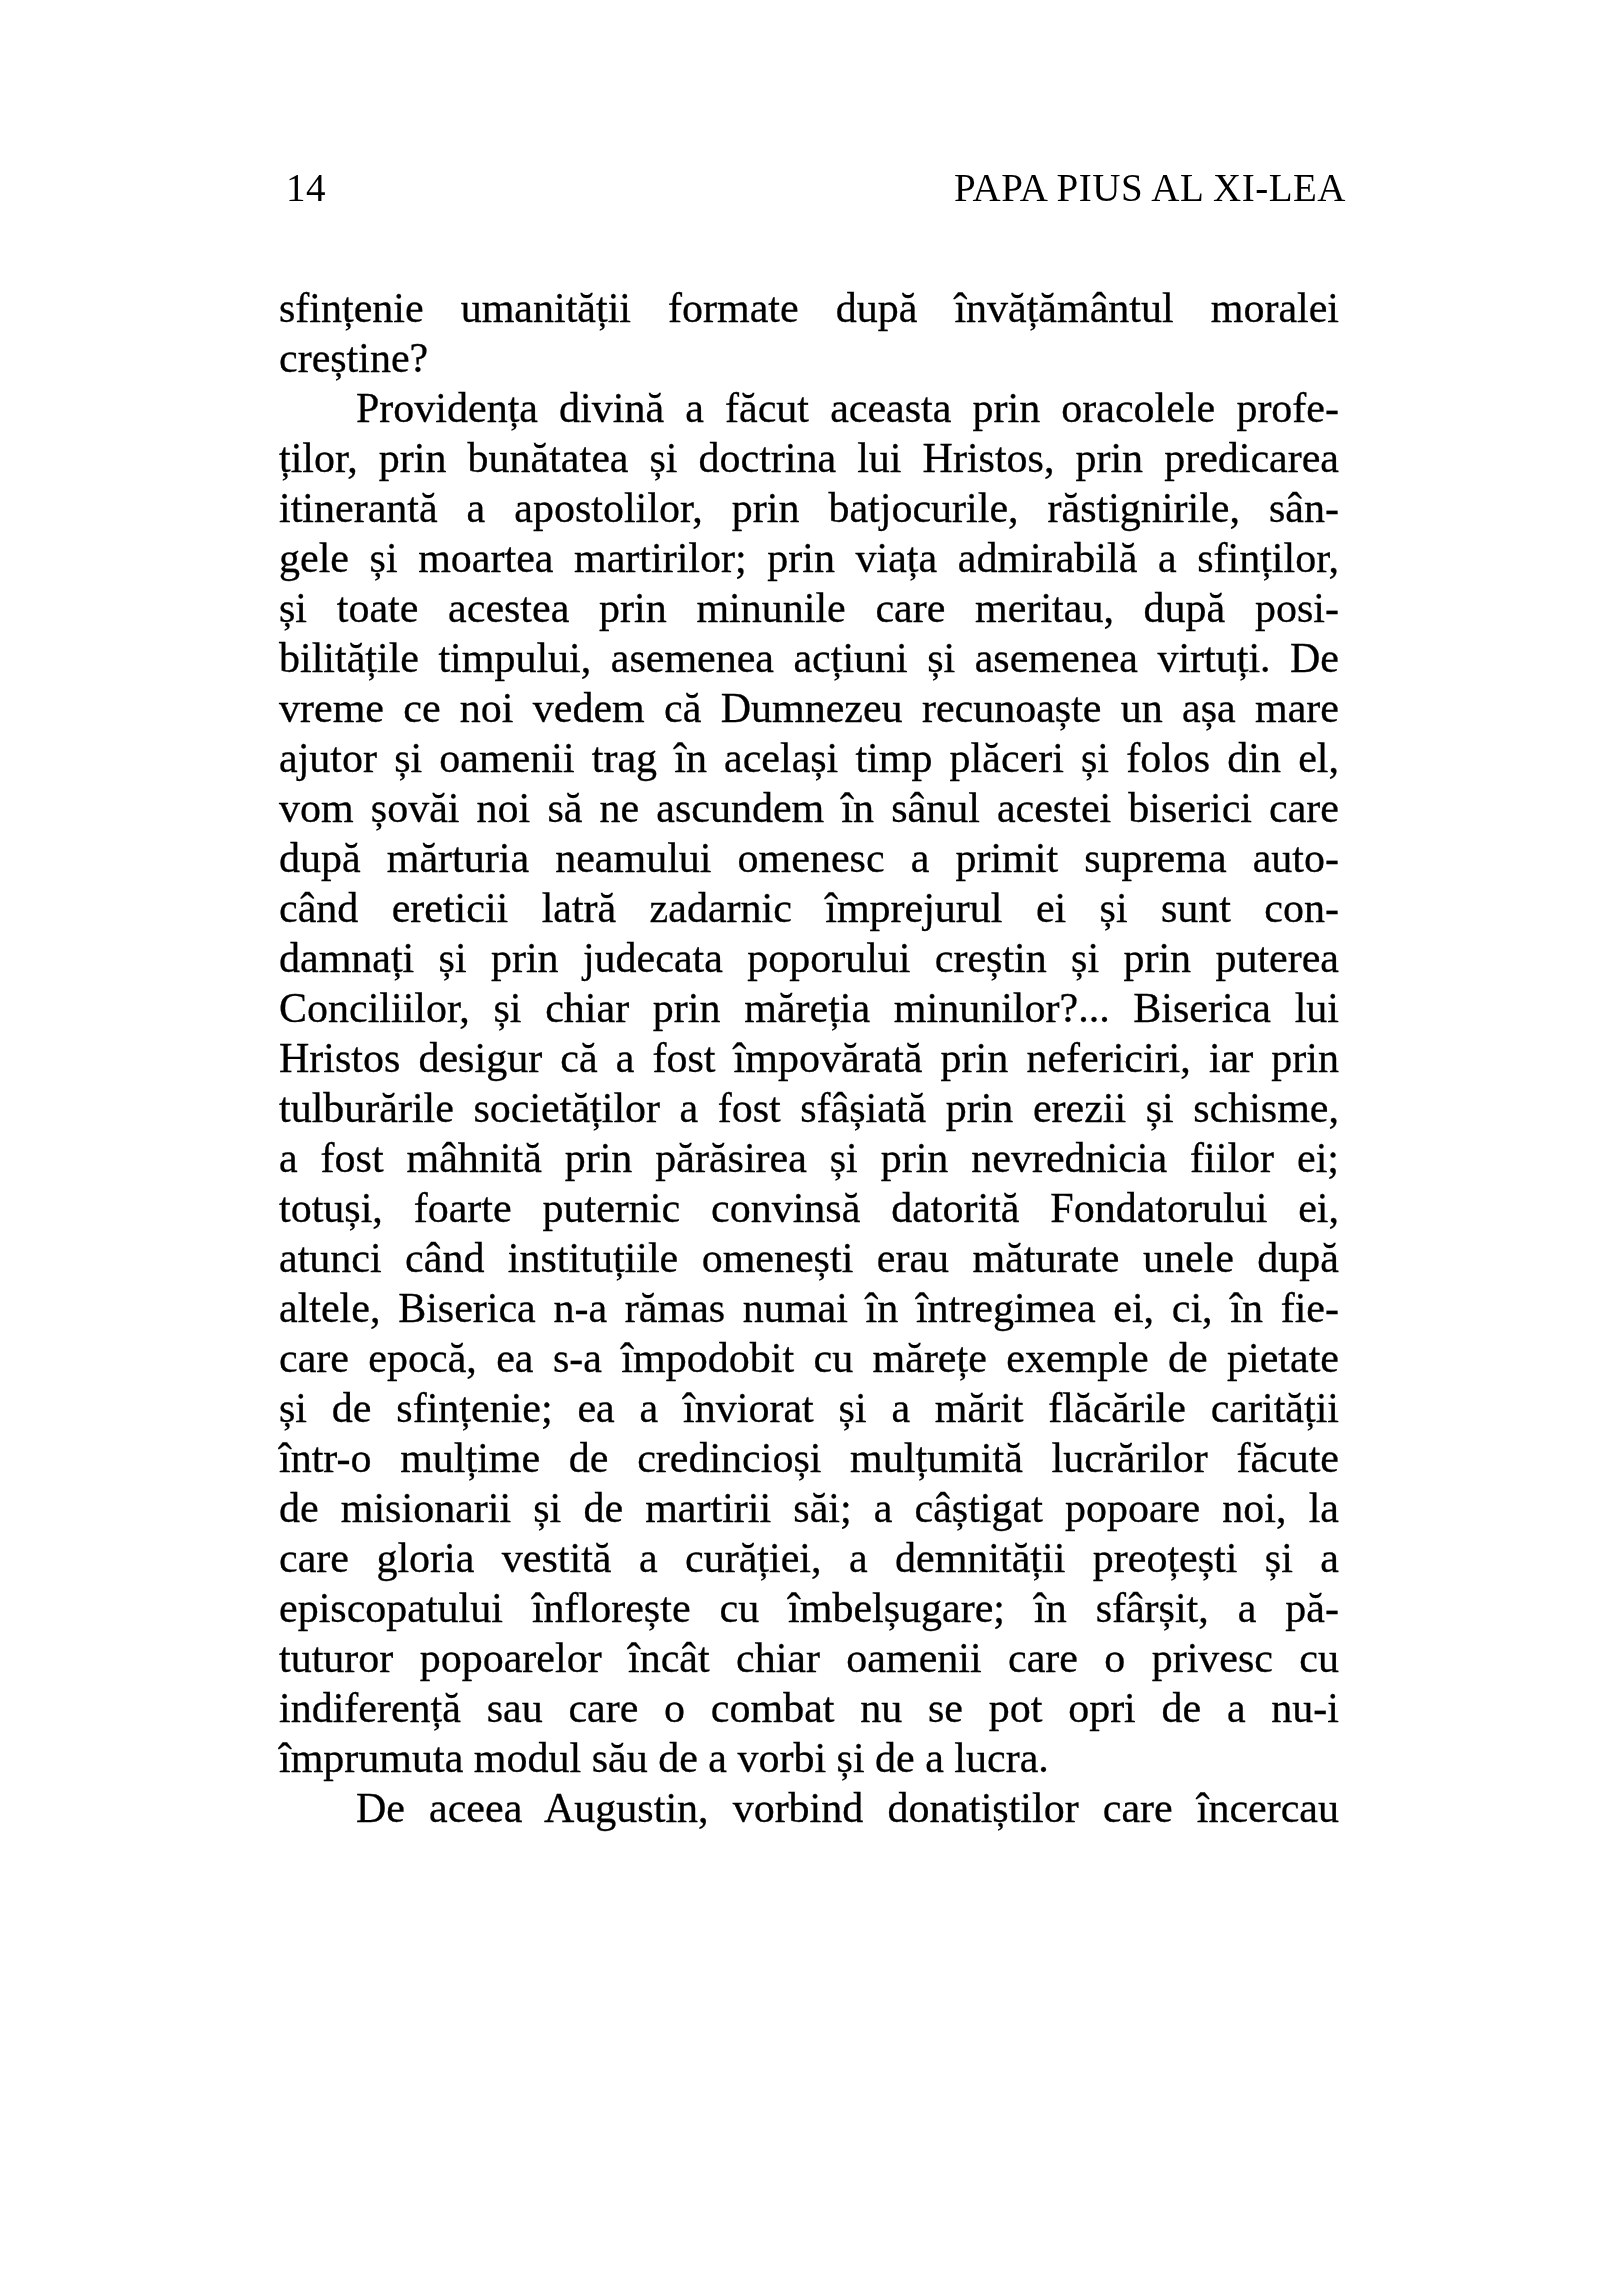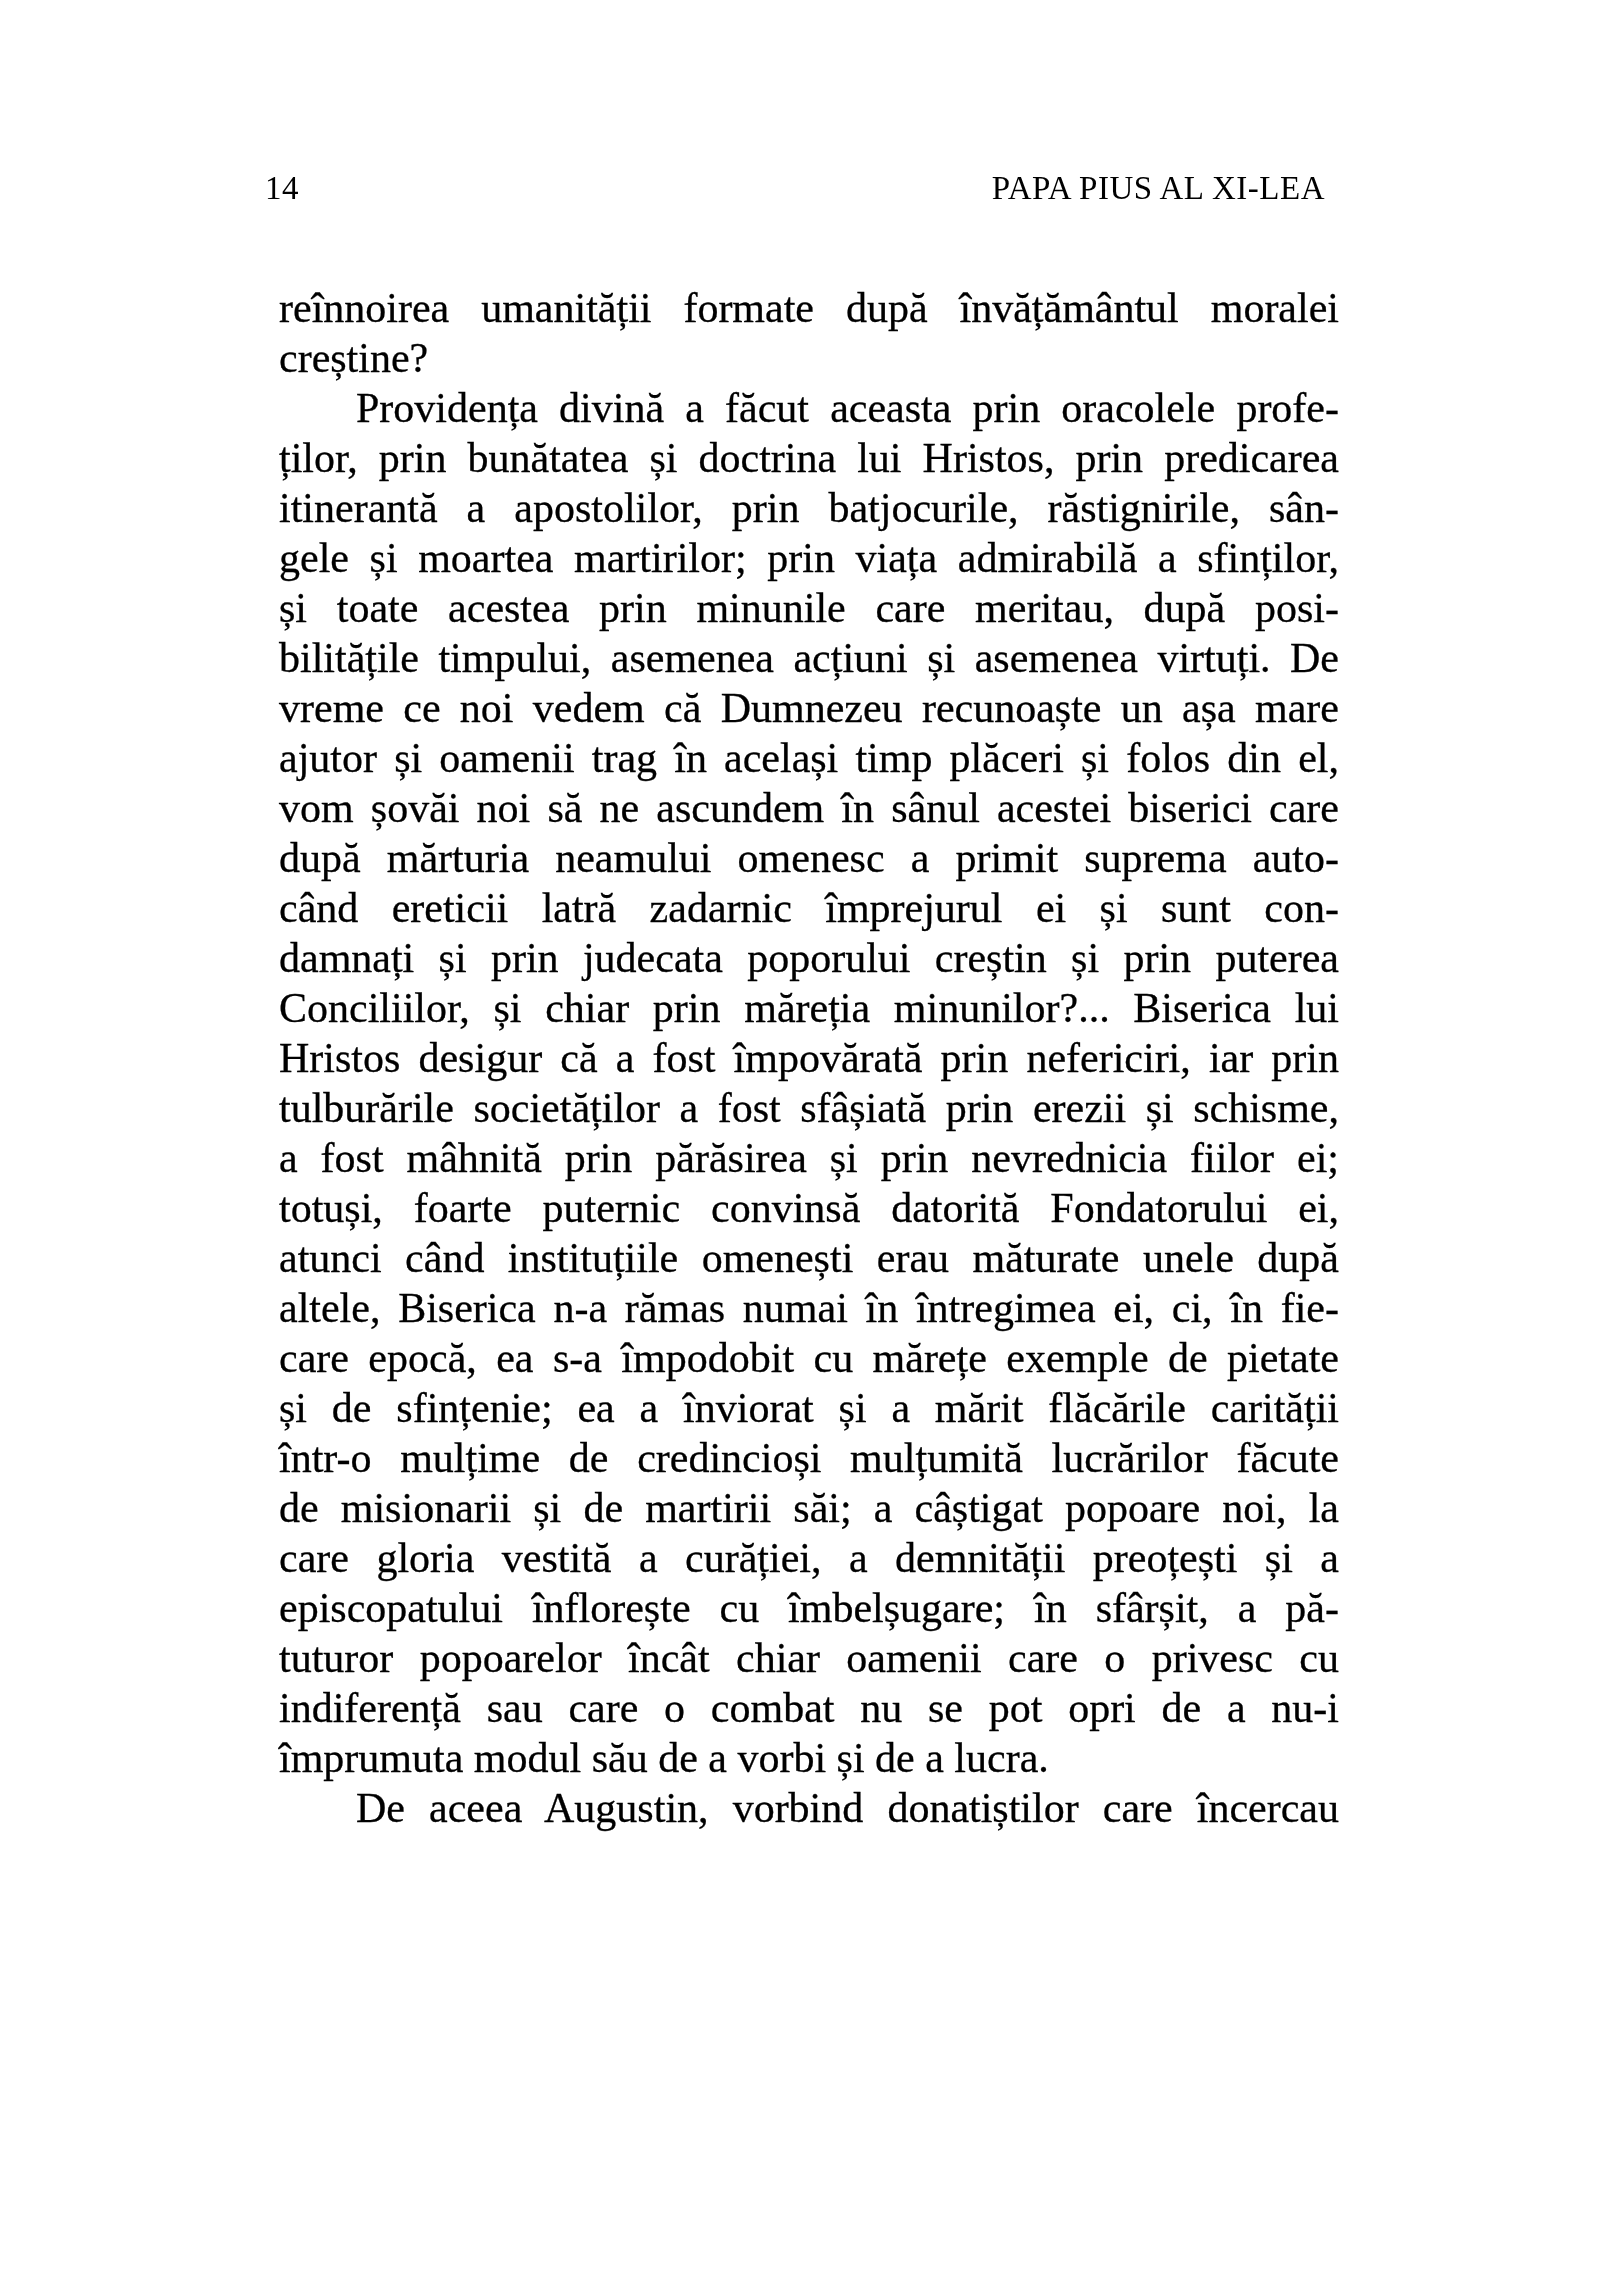--- a/index.html
+++ b/index.html
@@ -14,25 +14,25 @@
     margin: 0 auto;
     background: #ffffff;
     color: #000000;
     font-family: "Liberation Serif", "DejaVu Serif", serif;
     overflow: hidden;
   }
   
   .running-header {
     position: absolute;
     top: 166px;
-    left: 265px;
+    left: 286px;
     width: 1060px;
     height: 44px;
     line-height: 44px;
-    font-size: 33px;
+    font-size: 39px;
     letter-spacing: 0.5px;
     white-space: nowrap;
   }
   .page-number {
     position: absolute;
     left: 0;
     top: 0;
   }
   .header-title {
     display: block;
@@ -66,21 +66,21 @@
 <body>
 
 <div class="page">
 
   <div class="running-header">
     <span class="page-number">14</span>
     <span class="header-title">PAPA PIUS AL XI-LEA</span>
   </div>
 
   <div class="text-block" id="text-block">
-      <div class="line">reînnoirea umanității formate după învățământul moralei</div>
+      <div class="line">sfințenie umanității formate după învățământul moralei</div>
       <div class="line last">creștine?</div>
       <div class="line indent">Providența divină a făcut aceasta prin oracolele profe-</div>
       <div class="line">ților, prin bunătatea și doctrina lui Hristos, prin predicarea</div>
       <div class="line">itinerantă a apostolilor, prin batjocurile, răstignirile, sân-</div>
       <div class="line">gele și moartea martirilor; prin viața admirabilă a sfinților,</div>
       <div class="line">și toate acestea prin minunile care meritau, după posi-</div>
       <div class="line">bilitățile timpului, asemenea acțiuni și asemenea virtuți. De</div>
       <div class="line">vreme ce noi vedem că Dumnezeu recunoaște un așa mare</div>
       <div class="line">ajutor și oamenii trag în același timp plăceri și folos din el,</div>
       <div class="line">vom șovăi noi să ne ascundem în sânul acestei biserici care</div>

